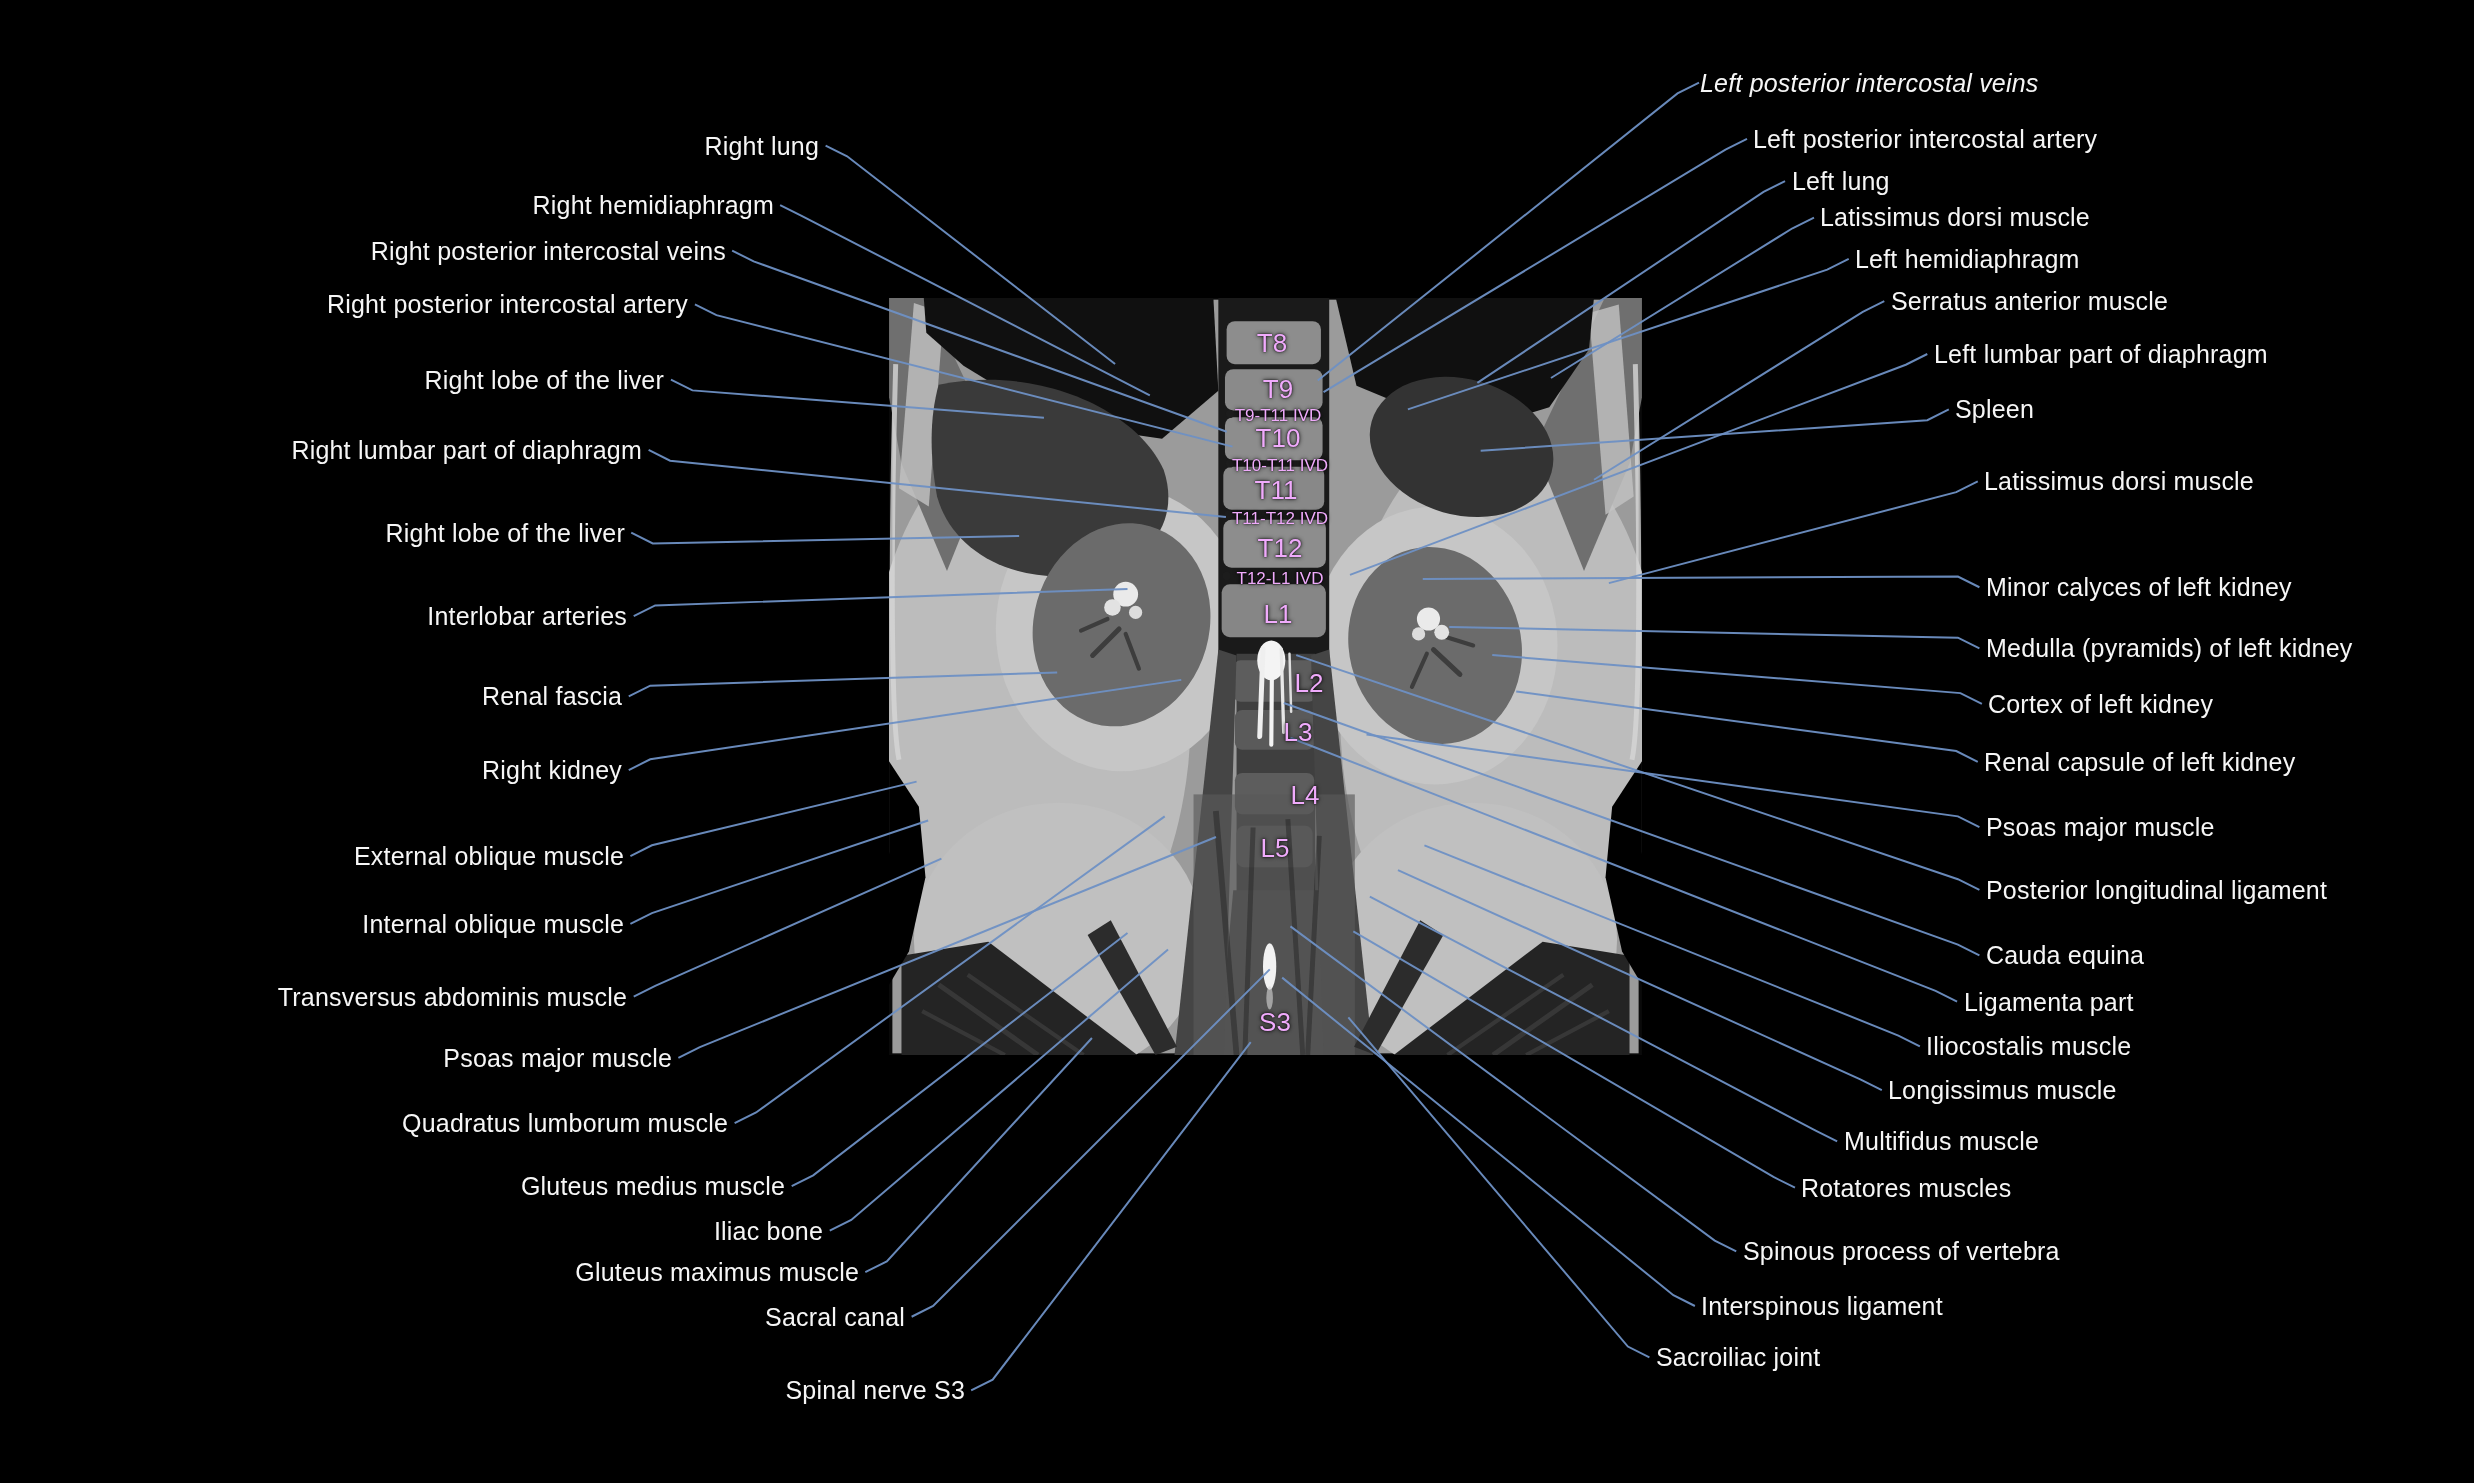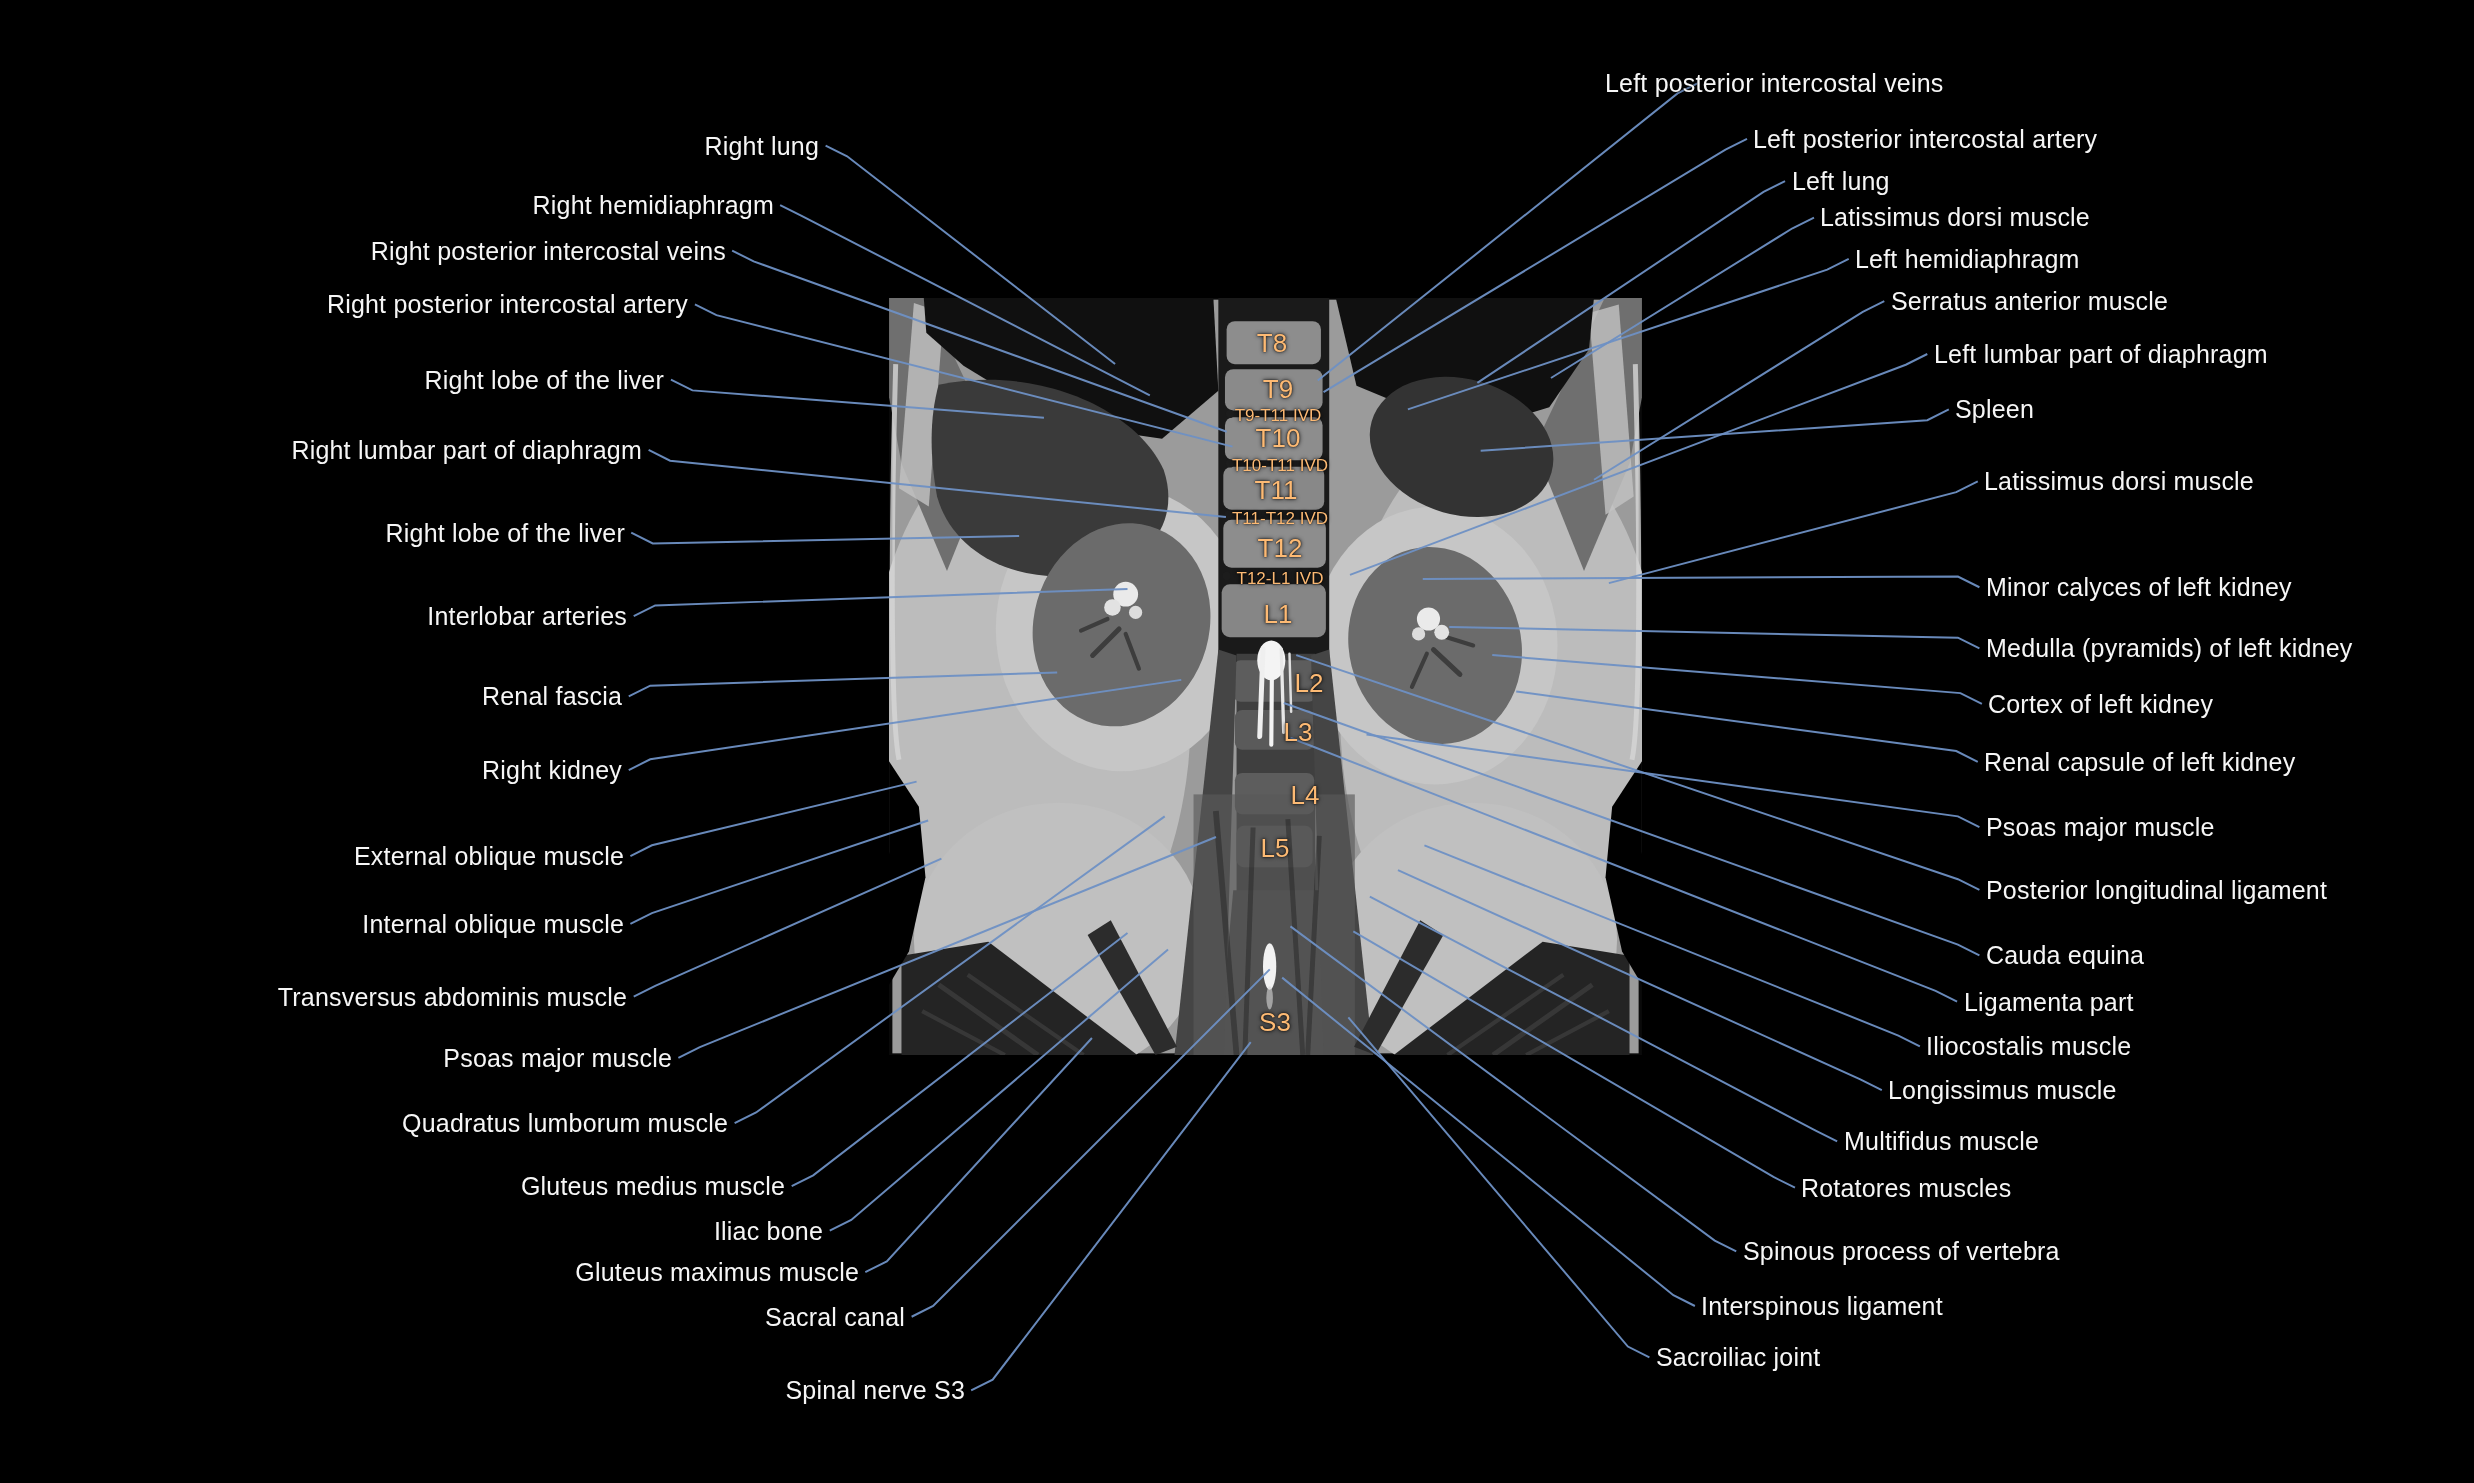--- a/index.html
+++ b/index.html
@@ -17,21 +17,21 @@
     white-space:nowrap;
     color:#f6f6f6;
     font-size:25px;
     line-height:28px;
     text-shadow:0 0 3.3px rgba(0,0,0,0.95), 0 0 0.8px #000;
     letter-spacing:0.2px;
   }
   .anat-label.left{text-align:right;}
   .spine-label{
     position:absolute;
-    color:#fdba74;
+    color:#f0abfc;
     text-align:left;
     transform:translate(-50%,-50%);
     text-shadow:0 0 4.1px rgba(0,0,0,0.9), 0 0 1.7px rgba(0,0,0,0.9);
     white-space:nowrap;
   }
   .spine-label.lg{font-size:26px;font-weight:500;}
   .spine-label.sm{font-size:17px;font-weight:500;}
 </style>
 </head>
 <body>
@@ -234,21 +234,21 @@
       <div class="anat-label left" style="top: 983px; right: 1848px;">Transversus abdominis muscle</div>
       <div class="anat-label left" style="top: 1044px; right: 1803px;">Psoas major muscle</div>
       <div class="anat-label left" style="top: 1109px; right: 1747px;">Quadratus lumborum muscle</div>
       <div class="anat-label left" style="top: 1172px; right: 1690px;">Gluteus medius muscle</div>
       <div class="anat-label left" style="top: 1217px; right: 1652px;">Iliac bone</div>
       <div class="anat-label left" style="top: 1258px; right: 1616px;">Gluteus maximus muscle</div>
       <div class="anat-label left" style="top: 1303px; right: 1570px;">Sacral canal</div>
       <div class="anat-label left" style="top: 1376px; right: 1510px;">Spinal nerve S3</div>
     </div>
   <div id="right-labels">
-      <div class="anat-label right" style="top: 69px; left: 1605px;">Left posterior intercostal veins</div>
+      <div class="anat-label right" style="top: 69px; left: 1700px; font-style: italic;">Left posterior intercostal veins</div>
       <div class="anat-label right" style="top: 125px; left: 1753px;">Left posterior intercostal artery</div>
       <div class="anat-label right" style="top: 167px; left: 1792px;">Left lung</div>
       <div class="anat-label right" style="top: 203px; left: 1820px;">Latissimus dorsi muscle</div>
       <div class="anat-label right" style="top: 245px; left: 1855px;">Left hemidiaphragm</div>
       <div class="anat-label right" style="top: 287px; left: 1891px;">Serratus anterior muscle</div>
       <div class="anat-label right" style="top: 340px; left: 1934px;">Left lumbar part of diaphragm</div>
       <div class="anat-label right" style="top: 395px; left: 1955px;">Spleen</div>
       <div class="anat-label right" style="top: 467px; left: 1984px;">Latissimus dorsi muscle</div>
       <div class="anat-label right" style="top: 573px; left: 1986px;">Minor calyces of left kidney</div>
       <div class="anat-label right" style="top: 634px; left: 1986px;">Medulla (pyramids) of left kidney</div>

